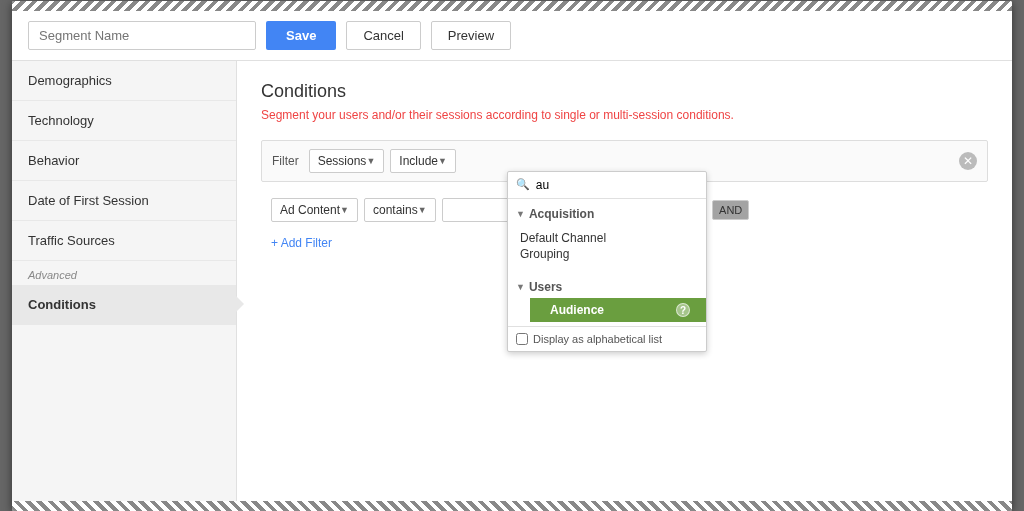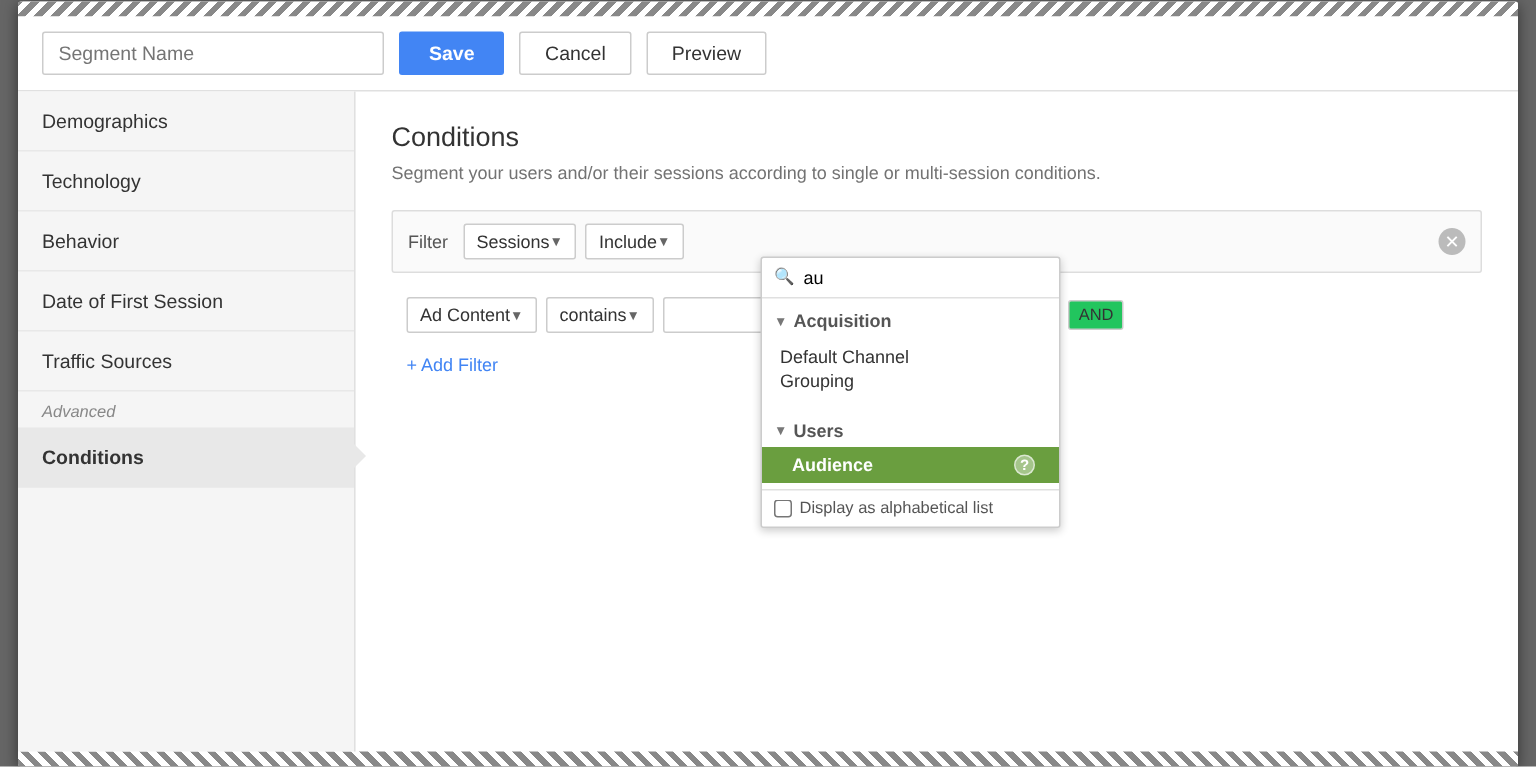--- a/index.html
+++ b/index.html
@@ -139,21 +139,21 @@
       overflow: visible;
     }
     .content-title {
       font-size: 18px;
       font-weight: normal;
       color: #333;
       margin-bottom: 6px;
     }
     .content-desc {
       font-size: 12px;
-      color: #737373;
+      color: #ef4444;
       margin-bottom: 18px;
     }
 
     
     .filter-row {
       display: flex;
       align-items: center;
       gap: 6px;
       margin-bottom: 12px;
       border: 1px solid #ddd;
@@ -216,21 +216,21 @@
       cursor: pointer;
       font-size: 14px;
       color: #555;
       display: flex;
       align-items: center;
       justify-content: center;
     }
     .or-btn, .and-btn {
       padding: 3px 6px;
       border: 1px solid #ccc;
-      background: #22c55e;
+      background: #a3a3a3;
       border-radius: 2px;
       font-size: 11px;
       cursor: pointer;
       color: #333;
       text-align: center;
     }
 
     .add-filter-btn {
       display: inline-flex;
       align-items: center;
@@ -294,20 +294,21 @@
       color: #333;
       cursor: pointer;
     }
     .popup-item.selected {
       background: #6a9e3f;
       color: #fff;
       font-weight: bold;
       display: flex;
       align-items: center;
       justify-content: space-between;
+      margin-left: 22px;
     }
     .help-icon {
       width: 14px;
       height: 14px;
       border-radius: 50%;
       background: rgba(255,255,255,0.4);
       color: #fff;
       font-size: 10px;
       display: inline-flex;
       align-items: center;

